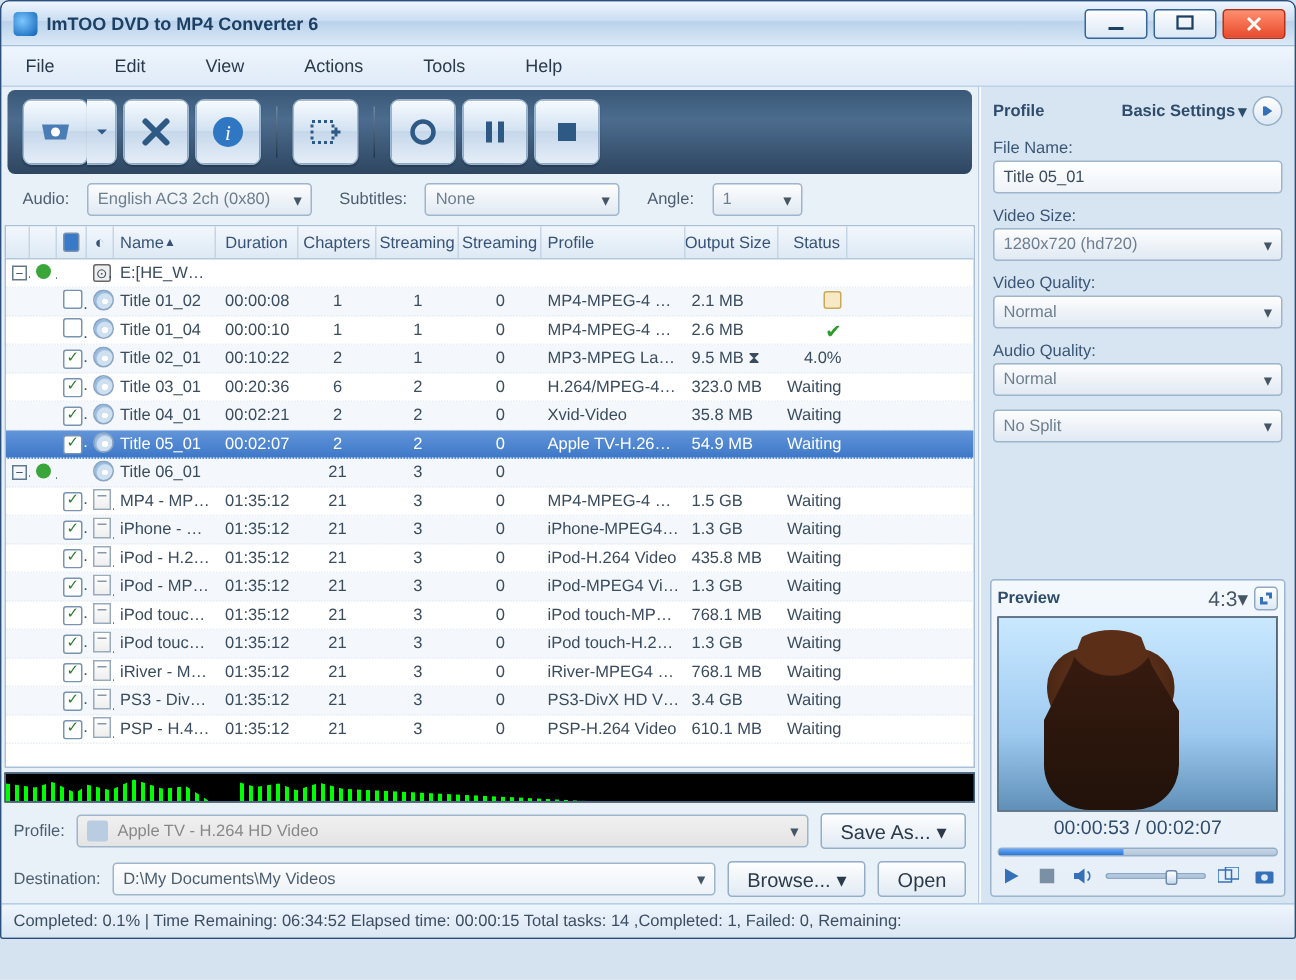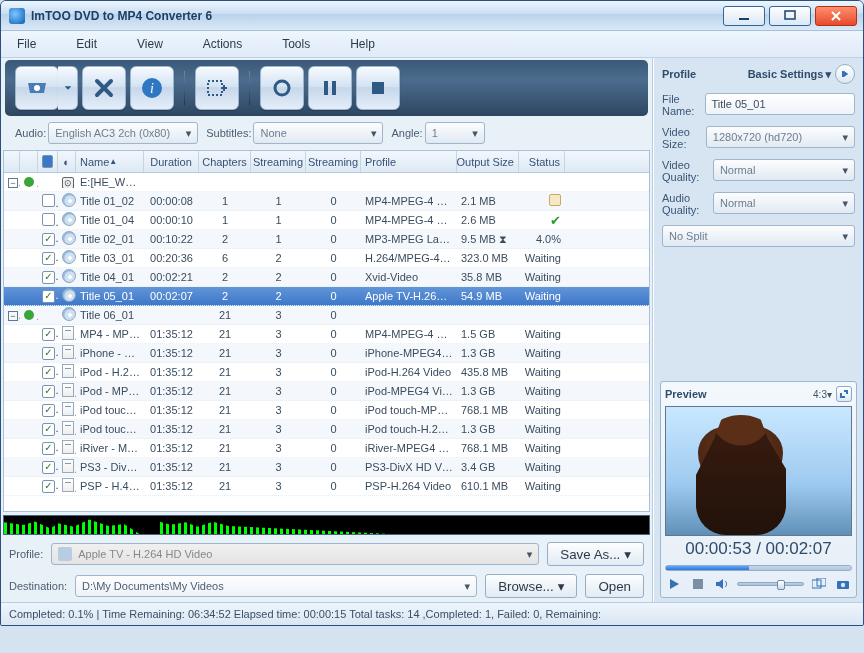--- a/index.html
+++ b/index.html
@@ -41,21 +41,21 @@
   .tbtn {
     width:44px;height:44px;border-radius:6px;border:1px solid #9bb6d2;
     background:linear-gradient(#f6faff,#d3e2f1 48%,#c5d7ea 49%,#e5eef8);
     display:flex;align-items:center;justify-content:center;color:#2f5985;
     box-shadow:0 1px 1px rgba(0,0,0,.2), inset 0 1px 0 #fff;
   }
   .tbtn.mini{width:20px;height:44px;border-radius:0 6px 6px 0;margin-left:-5px;border-left:none}
   .tbtn svg{width:24px;height:24px;fill:#2f5985}
   .tsep{width:1px;height:34px;background:linear-gradient(#6f89a3,#20364a);margin:0 6px}
   
-  .optsrow{display:flex;align-items:center;gap:2px;padding:6px 8px;color:#4c5e70}
+  .optsrow{display:flex;align-items:center;gap:12px;padding:6px 8px;color:#4c5e70}
   .optsrow .lbl{margin-left:6px}
   .combo{display:flex;align-items:center;border:1px solid #9fb5cc;border-radius:3px;height:22px;background:linear-gradient(#fdfdfe,#e0e9f2);color:#6d7e8f;padding:0 6px;min-width:0}
   .combo .dd{margin-left:auto;color:#456}
   
   .split{display:flex; }
   .left{flex:1; background:#e8f0f8;display:flex;flex-direction:column;border-right:1px solid #b8cde3}
   .right{width:210px;background:#d7e4f1;display:flex;flex-direction:column;border-left:1px solid #fff}
   
   .tablewrap{background:#fff;border:1px solid #aac0d8;margin:0 2px;}
   .thead{display:flex;background:linear-gradient(#f2f7fc,#dde9f4);border-bottom:1px solid #b5c9de;height:22px;align-items:center;font-size:11px;color:#385278}
@@ -81,39 +81,39 @@
   
   .frow{display:flex;align-items:center;gap:8px;padding:4px 8px;color:#4c5e70}
   .frow .combo{flex:1}
   .frow .combo.grey{background:linear-gradient(#f0f0f0,#e4e4e4);color:#888}
   .frow.dest .combo{background:linear-gradient(#fdfdfe,#eef3f8);color:#4c5e70}
   .footer{border-top:1px solid #b8cde3;padding:5px 8px;background:linear-gradient(#eef5fd,#dae6f3);font-size:11px;color:#3c4e61}
   
   .rhead{display:flex;align-items:center;padding:6px 8px;font-weight:bold;color:#2f4c6b}
   .rhead .rtgl{margin-left:auto;font-weight:bold;display:flex;align-items:center;gap:2px}
   .roundbtn{width:20px;height:20px;border-radius:50%;border:1px solid #94afc9;background:linear-gradient(#fff,#dbe7f3);display:inline-flex;align-items:center;justify-content:center;margin-left:4px}
-  .field{padding:3px 8px 6px;display:flex;flex-direction:row;gap:2px}
+  .field{padding:3px 8px 6px;display:flex;flex-direction:column;gap:2px}
   .field .lbl{color:#3a5676}
   .field .combo{width:100%}
   .preview{margin:6px 6px 4px;border:1px solid #9db6cf;border-radius:3px;background:linear-gradient(#f3f8fd,#e6eef7);padding:4px}
   .preview .phead{display:flex;align-items:center}
   .preview .phead b{color:#2f4c6b}
-  .preview .phead .aspect{margin-left:auto;font-size:10px;color:#456}
+  .preview .phead .aspect{margin-left:auto;font-size:14px;color:#456}
   .preview .popout{width:16px;height:16px;border:1px solid #8fa9c4;border-radius:3px;background:linear-gradient(#fff,#dee9f4);margin-left:4px;display:inline-flex;align-items:center;justify-content:center}
   .screen{margin-top:4px;width:100%;height:130px;background:#000;position:relative;overflow:hidden;border:1px solid #5f7890}
   .screen .sky{position:absolute;inset:0;background:linear-gradient(#c9e8ff,#9ecaf0 60%,#6090b8)}
   .screen .sil{position:absolute;bottom:0;left:30px;width:90px;height:120px;background:radial-gradient(circle at 50% 0,#5b2e18 0 30px,transparent 31px), linear-gradient(#3a1c10,#21120a);border-radius:45px 45px 30px 30px;clip-path: polygon(20% 20%,30% 0,70% 0,80% 20%,100% 45%,100% 100%,0 100%,0 50%)}
   .screen .hair{position:absolute;left:32px;top:20px;width:85px;height:60px;background:radial-gradient(circle at 50% 40%,#743d21,#3e2010);border-radius:46px 46px 60px 60px}
   .timeline{height:6px;background:linear-gradient(#c6d6e7,#b3c6da);margin:6px 0 2px;position:relative;border:1px solid #95aec8;border-radius:3px}
   .timeline .prog{position:absolute;left:0;top:0;bottom:0;width:45%;background:linear-gradient(#63a6ff,#2d77d1)}
   .voltrack{height:4px;background:linear-gradient(#bcd0e6,#a9c0d9);border:1px solid #8ea9c4;border-radius:2px;position:relative;flex:1}
   .voltrack .knob{position:absolute;right:18px;top:-3px;width:8px;height:10px;background:linear-gradient(#fff,#c9dbed);border:1px solid #6f8caa;border-radius:2px}
   .pctrl{display:flex;align-items:center;gap:6px;margin-top:4px;color:#357}
   .pctrl .iconbtn{width:18px;height:18px;display:inline-flex;align-items:center;justify-content:center;color:#3471b8}
-  .timelabel{text-align:center;color:#2f4c6b;padding:3px 0 0;font-size:17px}
+  .timelabel{text-align:center;color:#2f4c6b;padding:3px 0 0;font-size:13px}
   
   .c-exp{width:16px;justify-content:center}
   .c-fold{width:18px;justify-content:center}
   .c-chk{width:20px;justify-content:center}
   .c-type{width:18px;justify-content:center}
   .c-name{width:68px}
   .c-dur{width:55px;text-align:center;justify-content:center}
   .c-chap{width:52px;text-align:center;justify-content:center}
   .c-str1{width:55px;text-align:center;justify-content:center}
   .c-str2{width:55px;text-align:center;justify-content:center}

